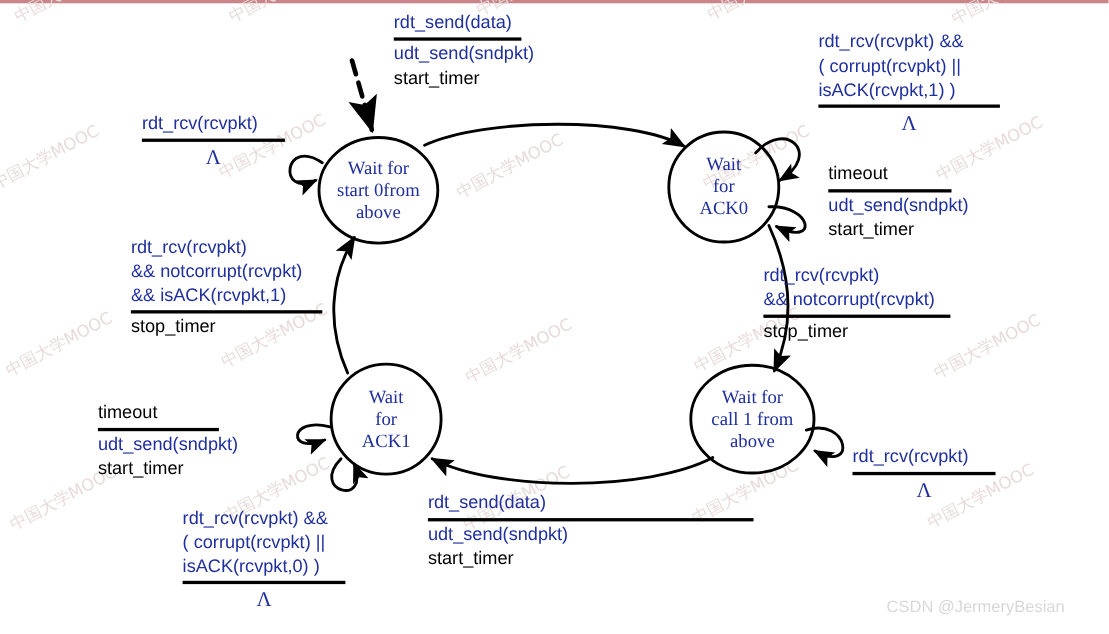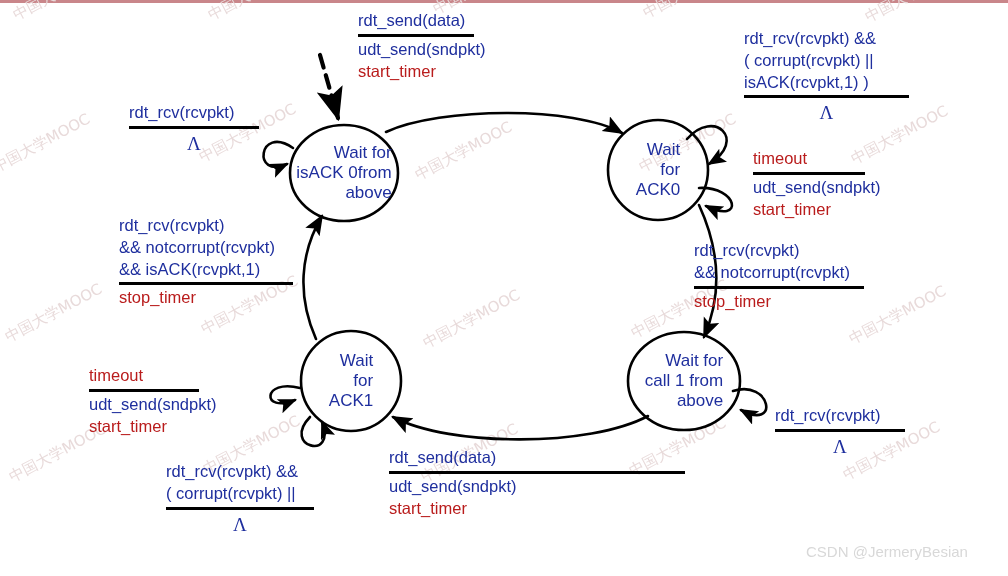--- a/index.html
+++ b/index.html
@@ -43,43 +43,43 @@
   }
   
   .lbl {
     position: absolute;
     font-family: "Liberation Sans", sans-serif;
     font-size: 16.5px;
     line-height: 1.32;
     color: #1f2f9e;
     white-space: nowrap;
   }
-  .lbl .red { color: #b91c1c; }
+  .lbl .red { color: #000000; }
   .lbl .rule {
     display: block;
     height: 3px;
     background: #000000;
     margin: 2px 0 2px 0;
   }
   .lbl .lam {
     display: block;
     text-align: center;
     font-family: "Liberation Serif", serif;
     font-size: 19px;
     color: #1f2f9e;
   }
 
   
   .state-label {
     position: absolute;
     color: #1f2f9e;
-    font-family: Liberation Sans, sans-serif;
+    font-family: Liberation Serif, serif;
     font-size: 17px;
     line-height: 1.18;
-    text-align: right;
+    text-align: center;
     white-space: nowrap;
     transform: translate(-50%, -50%);
   }
   
   #credit {
     position: absolute;
     color: #d8d8d8;
     font-family: "Liberation Sans", sans-serif;
     font-size: 15px;
     white-space: nowrap;
@@ -151,21 +151,21 @@
       <path d="M300,388 C262,378 261,414 295,400" marker-end="url(#ahs)"></path>
 
       <path d="M310,417 C281,447 337,461 322,422" marker-end="url(#ahs)"></path>
 
       <path d="M733,391 C771,379 780,431 741,410" marker-end="url(#ahs)"></path>
     </g>
   </svg>
 
   <div class="state-label" style="left:344px; top:173px;">
     <div>Wait for</div>
-    <div>isACK 0from</div>
+    <div>start 0from</div>
     <div>above</div>
   </div>
 
   <div class="state-label" style="left:658px; top:170px;">
     <div>Wait</div>
     <div>for</div>
     <div>ACK0</div>
   </div>
 
   <div class="state-label" style="left:351px; top:381px;">
@@ -232,20 +232,21 @@
 
   <div class="lbl" style="left:775px; top:405px;">
     <div>rdt_rcv(rcvpkt)</div>
     <span class="rule" style="width:130px;"></span>
     <span class="lam" style="width:130px;">Λ</span>
   </div>
 
   <div class="lbl" style="left:166px; top:461px;">
     <div>rdt_rcv(rcvpkt) &amp;&amp;</div>
     <div>( corrupt(rcvpkt) ||</div>
+    <div>isACK(rcvpkt,0) )</div>
     <span class="rule" style="width:148px;"></span>
     <span class="lam" style="width:148px;">Λ</span>
   </div>
 
   <div class="lbl" style="left:389px; top:447px;">
     <span>rdt_send(data)</span>
     <span class="rule" style="width:296px;"></span>
     <div>udt_send(sndpkt)</div>
     <div class="red">start_timer</div>
   </div>

